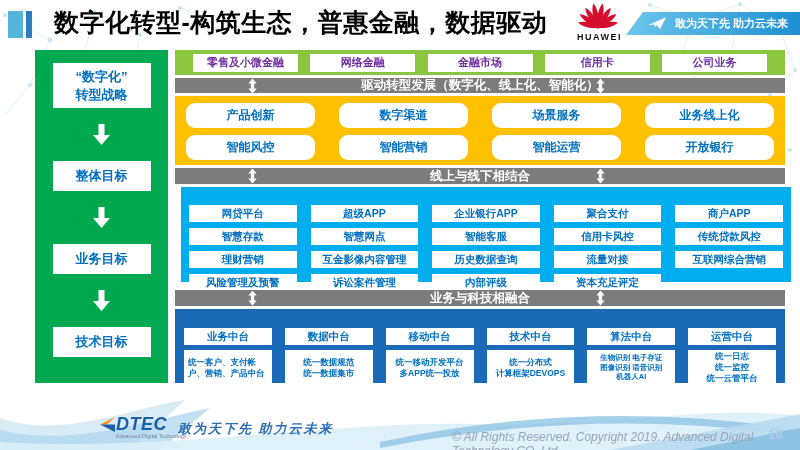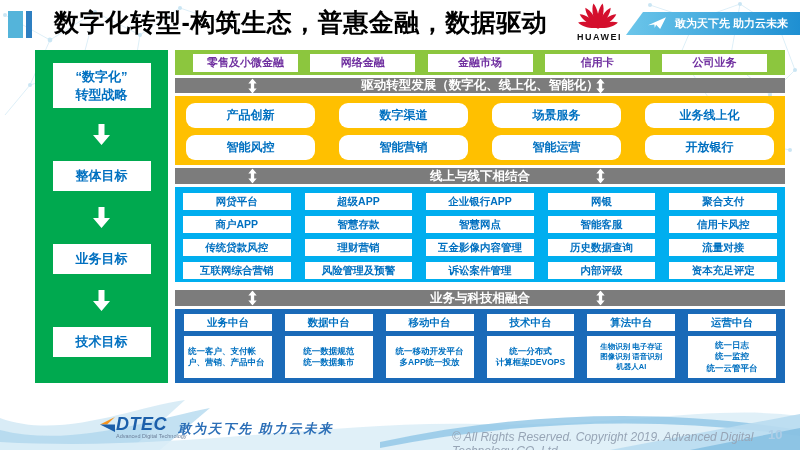--- a/index.html
+++ b/index.html
@@ -43,28 +43,28 @@
   .gb3{top:240px;height:16px;}
   .ud-arrow{position:absolute;top:50%;transform:translateY(-50%);line-height:0;}
   .ud-a{left:12%;}
   .ud-b{left:69%;}
 
   .yellow{position:absolute;top:46px;left:0;width:100%;height:69px;background:#ffc000;
       display:grid;grid-template-columns:repeat(4,1fr);gap:7px 24px;
       padding:7px 11px 0;box-sizing:border-box;align-content:start;}
   .yellow .wbox{height:25px;font-size:12px;color:#0070c0;border-radius:9px;}
 
-  .blue{position:absolute;top:137px;left:0;width:100%;height:95px;background:#00aeef;
+  .blue{position:absolute;top:137px;left:6px;width:100%;height:95px;background:#00aeef;
       display:grid;grid-template-columns:repeat(5,1fr);gap:6px 14px;
-      padding:6px 8px;box-sizing:border-box;align-content:space-between;}
+      padding:18px 8px;box-sizing:border-box;align-content:space-between;}
   .blue .wbox{height:17px;font-size:10.5px;color:#0070c0;white-space:nowrap;}
 
   .platform{position:absolute;top:259px;left:0;width:100%;height:74px;background:#1a6ab8;
       display:grid;grid-template-columns:repeat(6,1fr);gap:8px 13px;
-      padding:5px 9px;box-sizing:border-box;}
+      padding:19px 9px;box-sizing:border-box;}
   .pcol{display:flex;flex-direction:column;min-width:0;}
   .phead{height:17px;background:#fff;color:#0070c0;font-size:10.5px;font-weight:bold;
       display:flex;align-items:center;justify-content:center;margin-bottom:5px;}
   .pbody{flex:1;background:#fff;color:#0070c0;font-size:8.5px;font-weight:bold;
       display:flex;align-items:center;justify-content:center;text-align:center;
       white-space:pre-line;line-height:1.3;padding:1px 2px;box-sizing:border-box;}
   .pbody.wrap{white-space:normal;text-align:left;padding:0 4px;}
   .pbody.tiny{font-size:7.5px;}
 
   
@@ -210,21 +210,20 @@
       <span class="ud-arrow ud-b">
         <svg width="9" height="15" viewBox="0 0 10 18">
             <path d="M5 0 L10 6 H7 V12 H10 L5 18 L0 12 H3 V6 H0 Z" fill="#fff"></path>
           </svg></span>
     </div>
 
     <div class="blue">
       <div class="wbox">网贷平台</div>
       <div class="wbox">超级APP</div>
       <div class="wbox">企业银行APP</div>
-      <div class="wbox">网银</div>
       <div class="wbox">聚合支付</div>
       <div class="wbox">商户APP</div>
       <div class="wbox">智慧存款</div>
       <div class="wbox">智慧网点</div>
       <div class="wbox">智能客服</div>
       <div class="wbox">信用卡风控</div>
       <div class="wbox">传统贷款风控</div>
       <div class="wbox">理财营销</div>
       <div class="wbox">互金影像内容管理</div>
       <div class="wbox">历史数据查询</div>

